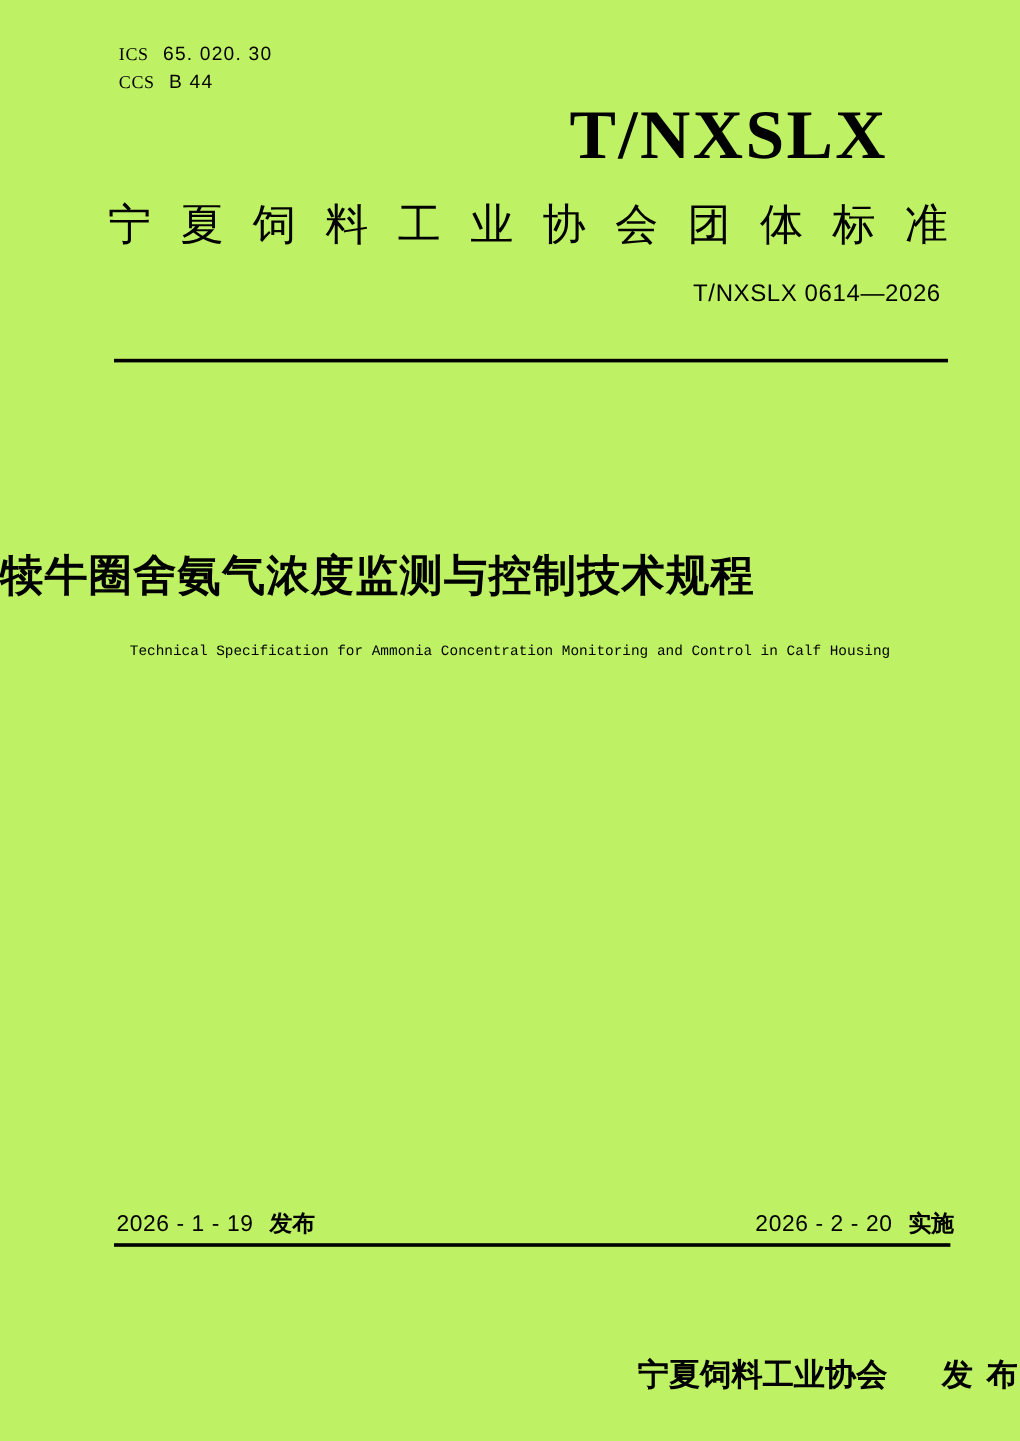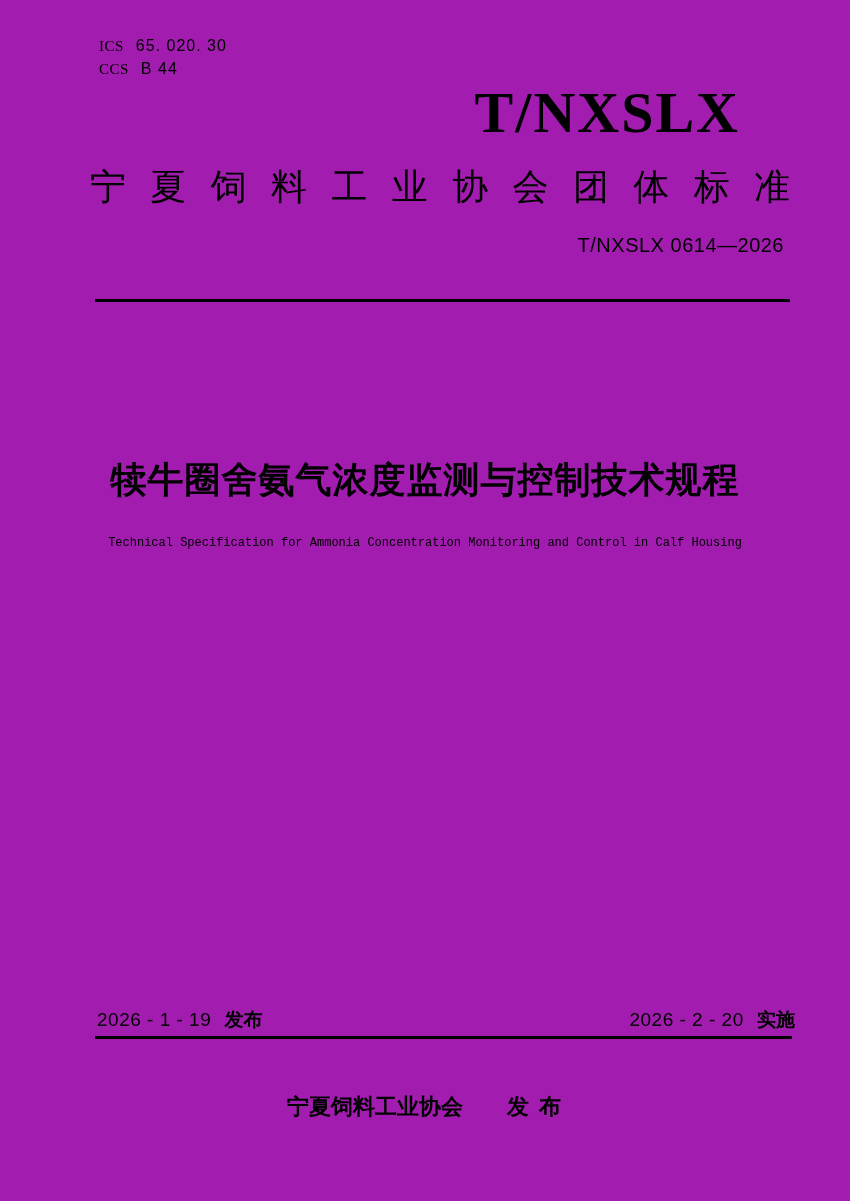--- a/index.html
+++ b/index.html
@@ -4,21 +4,21 @@
 <style>
   * { margin: 0; padding: 0; box-sizing: border-box; }
   html, body { background: #ffffff; }
   body { font-family: "Liberation Sans", sans-serif; color: #000; }
 
   .page {
     position: relative;
     width: 850px;
     height: 1201px;
     margin: 0 auto;
-    background: #a21caf;
+    background: #bef264;
     overflow: hidden;
   }
 
   
   .codes {
     position: absolute;
     left: 99px;
     top: 38px;
     line-height: 1;
   }
@@ -81,21 +81,20 @@
     height: 3px;
     background: #000;
   }
 
   
   .doc-title {
     position: absolute;
     left: 0;
     top: 456px;
     width: 100%;
-    text-align: center;
     font-size: 36px;
     font-weight: bold;
     letter-spacing: 1px;
     white-space: nowrap;
   }
   .doc-subtitle {
     position: absolute;
     left: 75px;
     top: 535px;
     width: 700px;
@@ -127,25 +126,25 @@
     top: 1036px;
     width: 697px;
     height: 3px;
     background: #000;
   }
 
   
   .publisher-row {
     position: absolute;
     left: 0;
-    top: 1092px;
+    top: 1128px;
     width: 100%;
-    text-align: center;
+    text-align: right;
     font-weight: bold;
-    font-size: 22px;
+    font-size: 26px;
     white-space: nowrap;
   }
   .publisher-label { margin-left: 38px; letter-spacing: 2px; }
 </style>
 </head>
 <body>
 
 <div class="page">
 
   <div class="codes">

